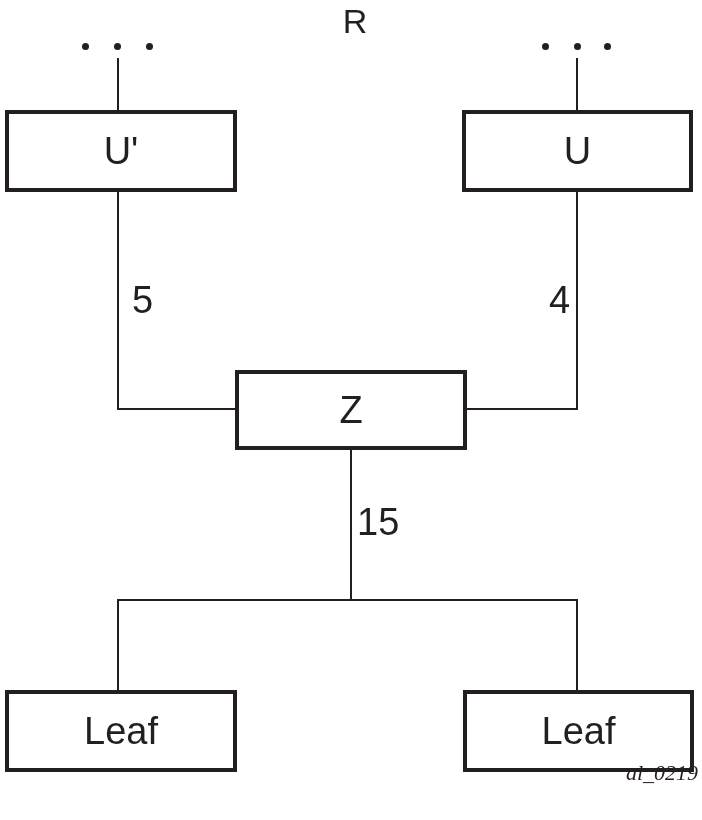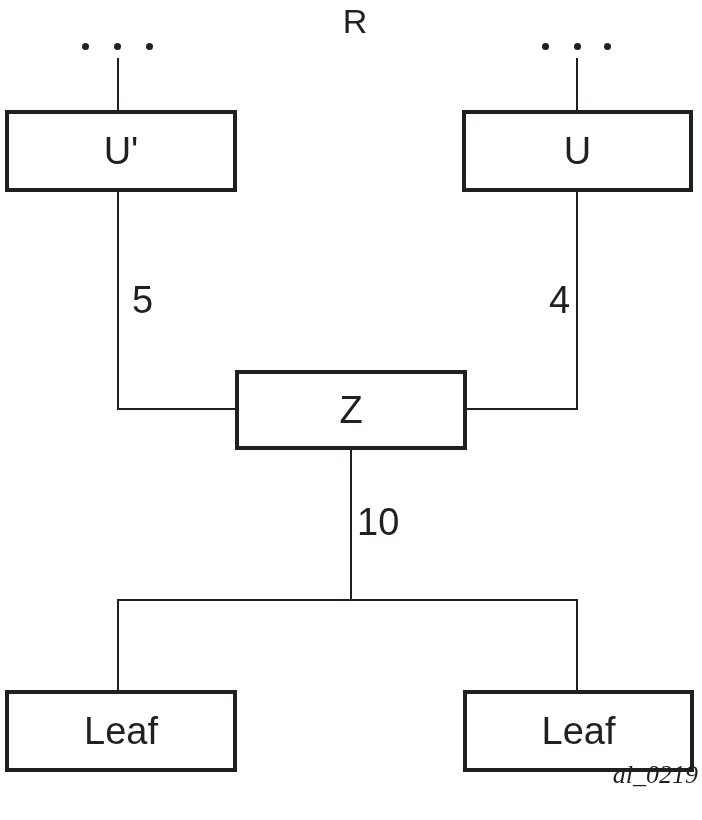--- a/index.html
+++ b/index.html
@@ -55,21 +55,21 @@
     font-size: 38px;
     line-height: 1;
     color: #231f20;
   }
   .caption {
     position: absolute;
     right: 4px;
     top: 762px;
     font-family: "Liberation Serif", serif;
     font-style: italic;
-    font-size: 26px;
+    font-size: 22px;
     line-height: 1;
     color: #231f20;
   }
 </style>
 </head>
 <body>
 
 <div class="figure">
 
   <div class="root-label">R</div>
@@ -91,21 +91,21 @@
   <div class="line v" style="left:576px; top:192px; height:217px;"></div>
   <div class="line h" style="left:467px; top:408px; width:111px;"></div>
 
   <div class="line v" style="left:350px; top:450px; height:151px;"></div>
   <div class="line h" style="left:117px; top:599px; width:461px;"></div>
   <div class="line v" style="left:117px; top:599px; height:91px;"></div>
   <div class="line v" style="left:576px; top:599px; height:91px;"></div>
 
   <div class="weight" style="left:132px; top:281px;">5</div>
   <div class="weight" style="left:549px; top:281px;">4</div>
-  <div class="weight" style="left:357px; top:503px;">10</div>
+  <div class="weight" style="left:357px; top:503px;">15</div>
 
   <div class="node" style="left:5px;   top:110px; width:232px; height:82px;">
     <span>U'</span>
   </div>
   <div class="node" style="left:462px; top:110px; width:231px; height:82px;">
     <span>U</span>
   </div>
   <div class="node" style="left:235px; top:370px; width:232px; height:80px;">
     <span>Z</span>
   </div>

